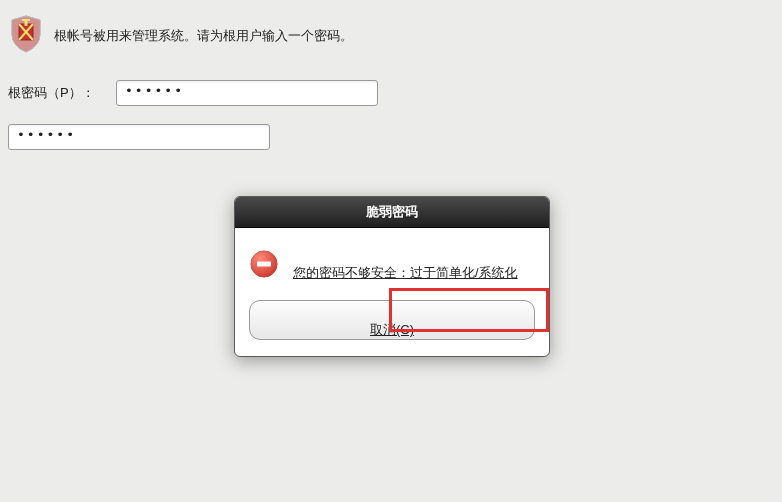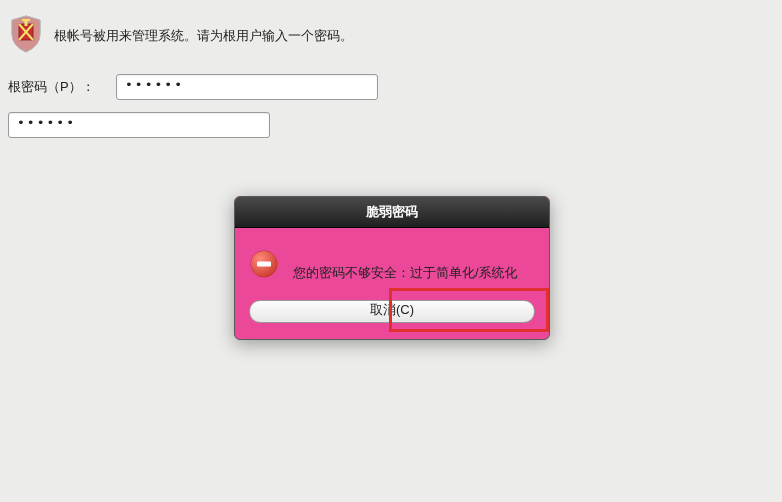--- a/index.html
+++ b/index.html
@@ -26,21 +26,21 @@
     flex-shrink: 0;
     margin-right: 10px;
   }
   .instruction {
     padding-top: 4px;
     line-height: 1.5;
   }
   .form-row {
     display: flex;
     align-items: center;
-    margin: 12px 8px 10px 8px;
+    margin: 18px 8px 10px 8px;
   }
   .form-label {
     width: 108px;
     text-align: left;
     padding-right: 6px;
     font-size: 13px;
   }
   .text-input {
     width: 262px;
     height: 26px;
@@ -55,25 +55,26 @@
     letter-spacing: 2px;
     font-family: monospace;
   }
 
   
   .dialog {
     position: absolute;
     left: 234px;
     top: 196px;
     width: 316px;
-    background: #ec4899;
+    background: #ffffff;
     border: 1px solid #5a5a5a;
     border-radius: 6px;
     box-shadow: 0 4px 18px rgba(0,0,0,0.35);
     overflow: hidden;
+    text-decoration: underline;
   }
   .dialog-title {
     background: linear-gradient(#4a4a4a, #1f1f1f);
     color: #fff;
     font-weight: bold;
     text-align: center;
     padding: 6px 0;
     font-size: 13px;
     border-bottom: 1px solid #000;
   }
@@ -94,29 +95,29 @@
     margin-top: 18px;
   }
   .dialog-buttons {
     display: flex;
     justify-content: space-between;
     padding: 0 14px 16px 14px;
     gap: 8px;
   }
   .btn {
     flex: 1;
-    height: 23px;
+    height: 40px;
     border: 1px solid #9a9a9a;
     border-radius: 11px;
     background: linear-gradient(#fdfdfd, #e7e7e7);
     font-size: 13px;
     color: #222;
     cursor: pointer;
     display: flex;
-    align-items: flex-start;
+    align-items: flex-end;
     justify-content: center;
   }
   .highlight-box {
     position: absolute;
     border: 3px solid #e03030;
     pointer-events: none;
   }
 </style>
 </head>
 <body>

